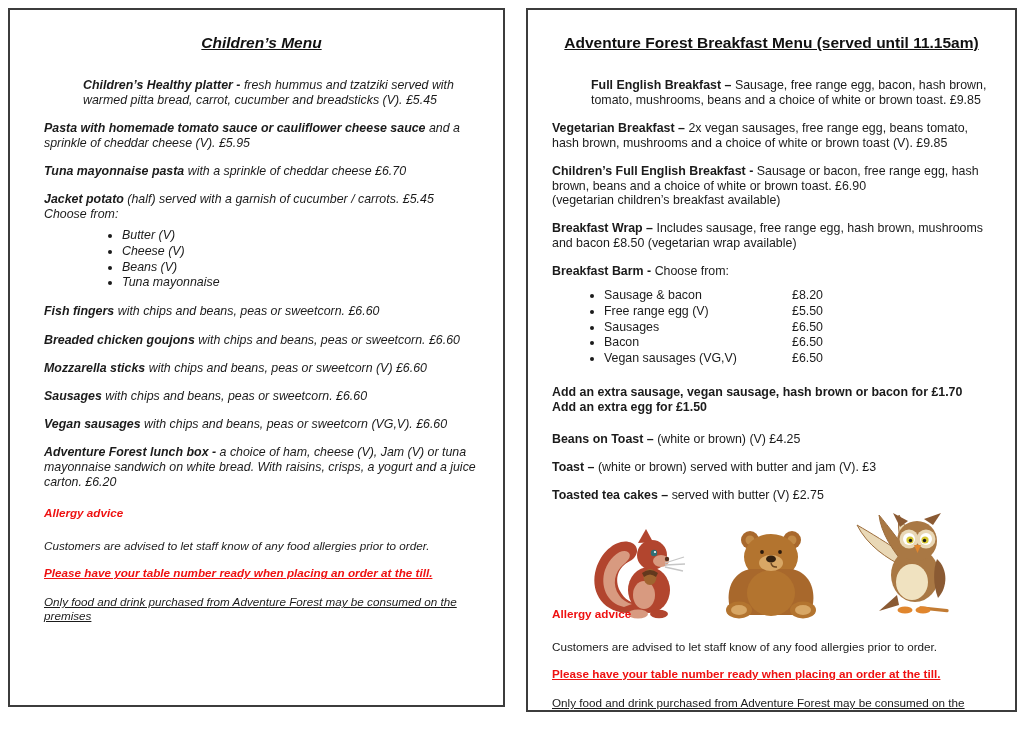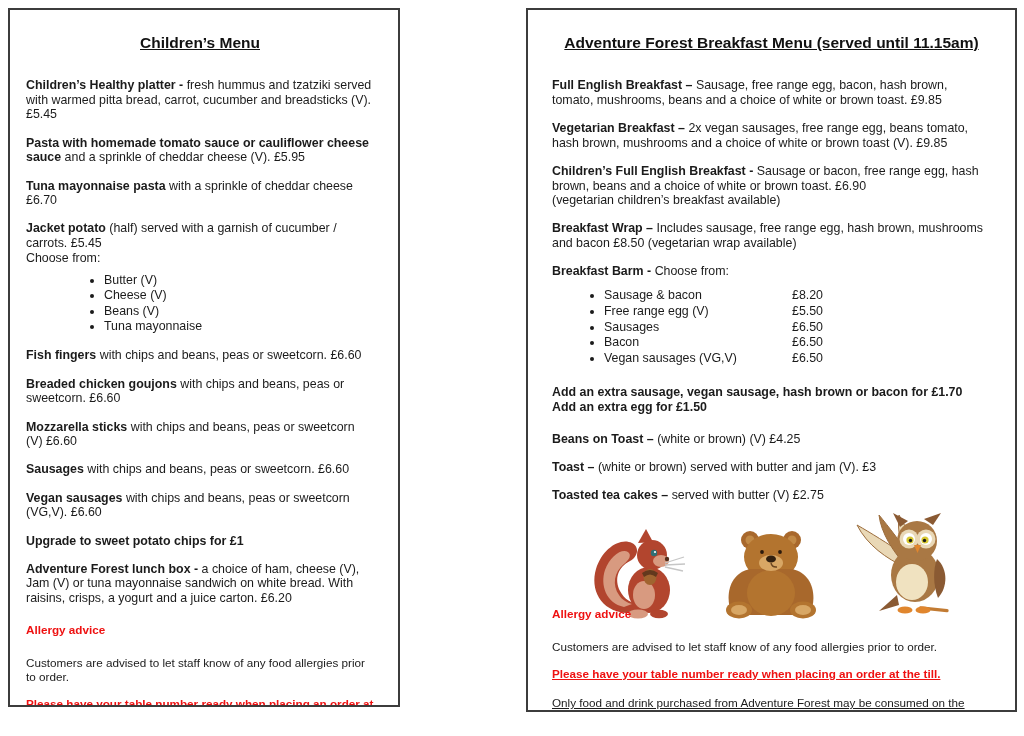--- a/index.html
+++ b/index.html
@@ -4,29 +4,29 @@
 <style>
   html,body { margin:0; padding:0; background:#ffffff; }
   .canvas {
     position:relative; width:1024px; height:736px; background:#ffffff;
     font-family:"Liberation Sans","DejaVu Sans",sans-serif; color:#1b1b1b;
   }
   .page {
     position:absolute; top:8px; background:#ffffff;
     border:2px solid #3c3c3c; box-sizing:border-box; overflow:hidden;
   }
-  .page-left  { left:8px;   width:392px; height:699px; padding:18px 24px 0 16px; }
+  .page-left  { left:8px;   width:497px; height:699px; padding:18px 24px 0 34px;font-style:italic; }
   .page-right { left:526px; width:491px; height:704px; padding:18px 24px 0 24px; }
 
   .title {
     margin:6px 0 0; text-align:center; font-size:15.5px; font-weight:bold;
     text-decoration:underline; color:#111;
   }
   .mi { font-size:12.4px; line-height:14.7px; margin:13.5px 0 0; }
-  .mi.first { margin-top:26px; }
+  .mi.first { margin-top:26px;margin-left:39px; }
   .mi b { font-weight:bold; }
 
   ul.opts { margin:7px 0 0; padding:0 0 0 78px; }
   ul.opts li { font-size:12.4px; line-height:15.6px; }
 
   ul.barm { margin:9px 0 8px; padding:0 0 0 52px; list-style:disc; }
   ul.barm li { font-size:12.4px; line-height:15.8px; }
   ul.barm .blabel { display:inline-block; width:188px; }
   ul.barm .bprice { display:inline-block; }
 
@@ -64,21 +64,20 @@
       <li>Cheese (V)</li>
       <li>Beans (V)</li>
       <li>Tuna mayonnaise</li>
     </ul>
 
     <p class="mi"><b>Fish fingers</b> <span>with chips and beans, peas or sweetcorn. £6.60</span></p>
     <p class="mi"><b>Breaded chicken goujons</b> <span>with chips and beans, peas or sweetcorn. £6.60</span></p>
     <p class="mi"><b>Mozzarella sticks</b> <span>with chips and beans, peas or sweetcorn (V) £6.60</span></p>
     <p class="mi"><b>Sausages</b> <span>with chips and beans, peas or sweetcorn. £6.60</span></p>
     <p class="mi"><b>Vegan sausages</b> <span>with chips and beans, peas or sweetcorn (VG,V). £6.60</span></p>
-    <p class="mi"><b>Upgrade to sweet potato chips for £1</b></p>
     <p class="mi"><b>Adventure Forest lunch box -</b> <span>a choice of ham, cheese (V), Jam (V) or tuna mayonnaise sandwich on white bread. With raisins, crisps, a yogurt and a juice carton. £6.20</span></p>
 
     <div class="footer footer-left">
       <div class="allergy-title">Allergy advice</div>
       <div class="allergy-text">Customers are advised to let staff know of any food allergies prior to order.</div>
       <div class="table-notice">Please have your table number ready when placing an order at the till.</div>
       <div class="premises-notice">Only food and drink purchased from Adventure Forest may be consumed on the premises</div>
     </div>
   </div>
 

